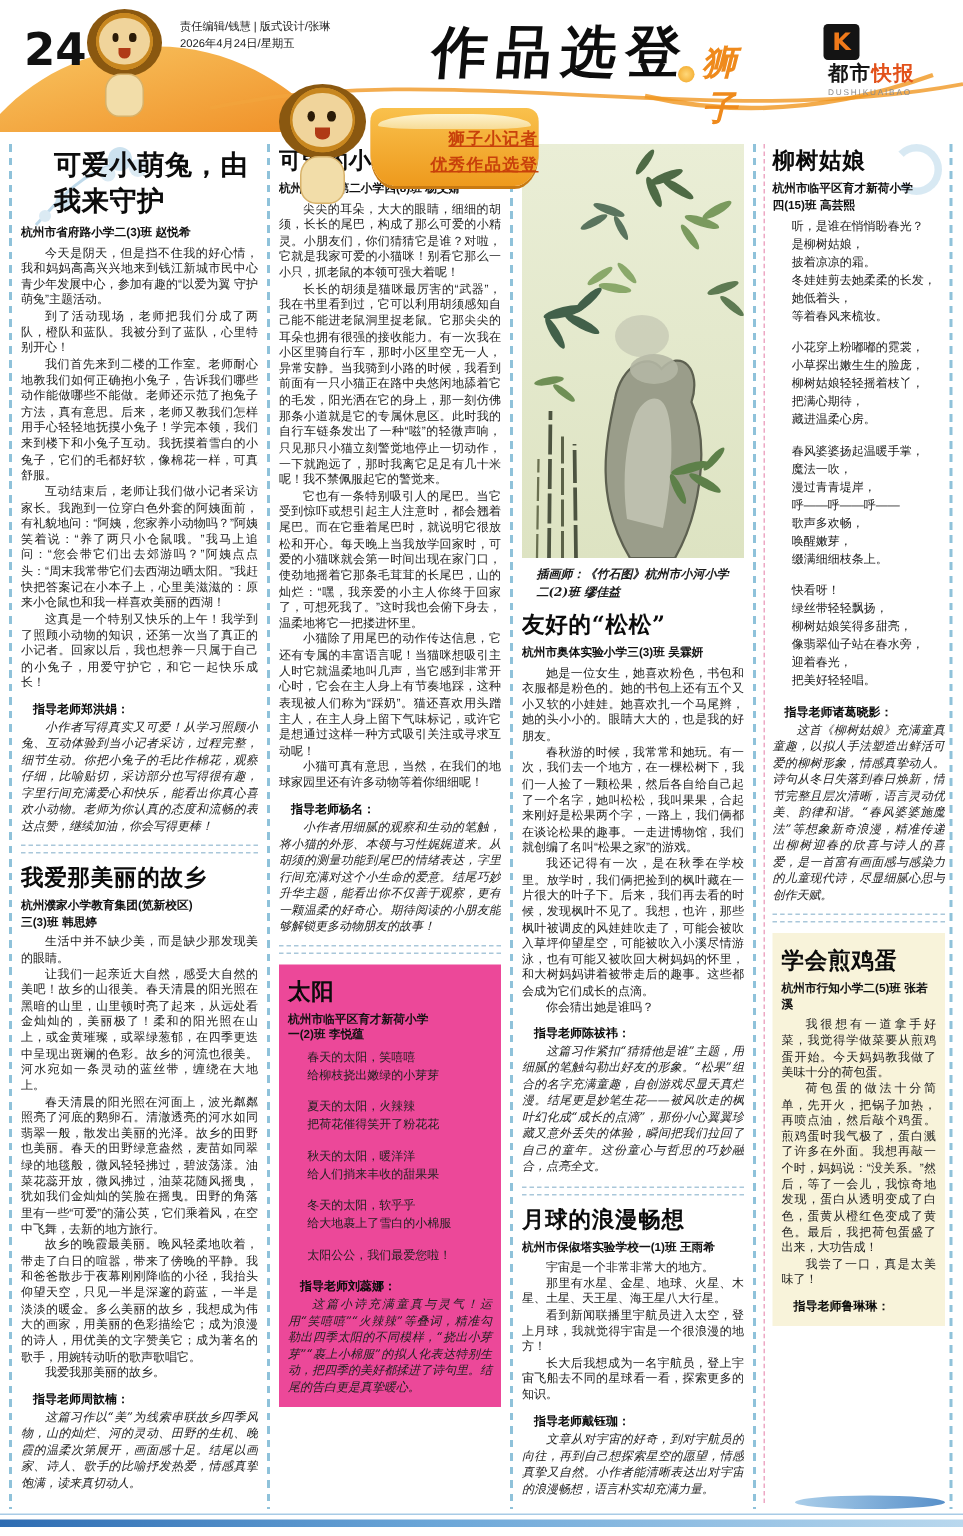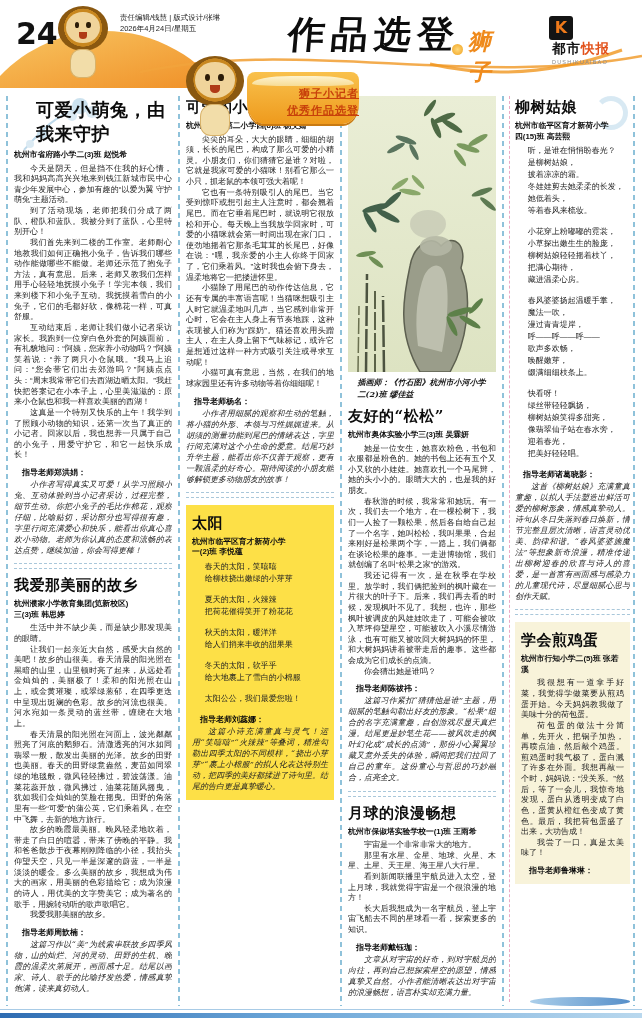--- a/index.html
+++ b/index.html
@@ -81,21 +81,21 @@
   .byline{margin:0 0 3px;font-size:7.8px;font-weight:bold;color:#111;line-height:1.35;}
   .body .para{margin:0;font-size:8px;line-height:1.33;text-align:justify;text-indent:2em;color:#222;}
   .t-label{margin:6px 0 0;font-size:8px;font-weight:bold;text-indent:1em;color:#0c0c0c;}
   .comment{margin:1px 0 0;font-size:8px;line-height:1.38;text-align:justify;text-indent:2em;
         font-family:"DejaVu Serif",serif;font-style:italic;color:#222;}
   .sep{margin:7px 0;height:4px;border-top:1px dashed #a9c7da;border-bottom:1px dashed #a9c7da;}
 
   .stanzas .stanza{margin:0 0 9px;}
   .stanzas .verse{margin:0;font-size:8px;line-height:1.5;padding-left:1.6em;color:#222;}
 
-  .greenbox{background:#fde047;padding:7px 6px 8px;margin-top:2px;}
+  .greenbox{background:#ec4899;padding:7px 6px 8px;margin-top:2px;}
   .yellowbox{background:#f8f3da;padding:7px 6px 8px;margin-top:2px;}
 
   
   .painting{width:148px;height:276px;display:block;}
   .caption{margin:4px 0 7px;font-size:8px;font-weight:bold;font-family:"DejaVu Serif",serif;
         font-style:italic;line-height:1.5;padding-left:1.2em;color:#1a1a1a;}
 </style>
 </head>
 <body>
 
@@ -217,21 +217,22 @@
   </div>
 
   <div class="col col2">
     <article>
       <h2 class="title">可爱的小猫咪</h2>
       <div class="byline">
           <p class="byline" style="margin: 0px;">杭州市行知第二小学四(8)班 杨艾婧</p>
         </div>
       <div class="body">
           <p class="para" style="margin: 0px;">尖尖的耳朵，大大的眼睛，细细的胡须，长长的尾巴，构成了那么可爱的小精灵。小朋友们，你们猜猜它是谁？对啦，它就是我家可爱的小猫咪！别看它那么一小只，抓老鼠的本领可强大着呢！</p>
-          <p class="para" style="margin: 0px;">它也有一条特别吸引人的尾巴。当它受到惊吓或想引起主人注意时，都会翘着尾巴。而在它垂着尾巴时，就说明它很放松和开心。每天晚上当我放学回家时，可爱的小猫咪就会第一时间出现在家门口，使劲地摇着它那条毛茸茸的长尾巴，好像在说：“嘿，我亲爱的小主人你终于回家了，它们乘着风。”这时我也会俯下身去，温柔地将它一把搂进怀里。</p>
+          <p class="para" style="margin: 0px;">长长的胡须是猫咪最厉害的“武器”，我在书里看到过，它可以利用胡须感知自己能不能进老鼠洞里捉老鼠。它那尖尖的耳朵也拥有很强的接收能力。有一次我在小区里骑自行车，那时小区里空无一人，异常安静。当我骑到小路的时候，我看到前面有一只小猫正在路中央悠闲地舔着它的毛发，阳光洒在它的身上，那一刻仿佛那条小道就是它的专属休息区。此时我的自行车链条发出了一种“嗞”的轻微声响，只见那只小猫立刻警觉地停止一切动作，一下就跑远了，那时我离它足足有几十米呢！我不禁佩服起它的警觉来。</p>
+          <p class="para" style="margin: 0px;">它也有一条特别吸引人的尾巴。当它受到惊吓或想引起主人注意时，都会翘着尾巴。而在它垂着尾巴时，就说明它很放松和开心。每天晚上当我放学回家时，可爱的小猫咪就会第一时间出现在家门口，使劲地摇着它那条毛茸茸的长尾巴，山的灿烂：“嘿，我亲爱的小主人你终于回家了，可想死我了。”这时我也会俯下身去，温柔地将它一把搂进怀里。</p>
           <p class="para" style="margin: 0px;">小猫除了用尾巴的动作传达信息，它还有专属的丰富语言呢！当猫咪想吸引主人时它就温柔地叫几声，当它感到非常开心时，它会在主人身上有节奏地踩，这种表现被人们称为“踩奶”。猫还喜欢用头蹭主人，在主人身上留下气味标记，或许它是想通过这样一种方式吸引关注或寻求互动呢！</p>
           <p class="para" style="margin: 0px;">小猫可真有意思，当然，在我们的地球家园里还有许多动物等着你细细呢！</p>
         </div>
       <p class="t-label">指导老师杨名：</p>
       <p class="comment">小作者用细腻的观察和生动的笔触，将小猫的外形、本领与习性娓娓道来。从胡须的测量功能到尾巴的情绪表达，字里行间充满对这个小生命的爱意。结尾巧妙升华主题，能看出你不仅善于观察，更有一颗温柔的好奇心。期待阅读的小朋友能够解锁更多动物朋友的故事！</p>
     </article>
 
     <div class="sep"></div>
 
     <article class="greenbox">

